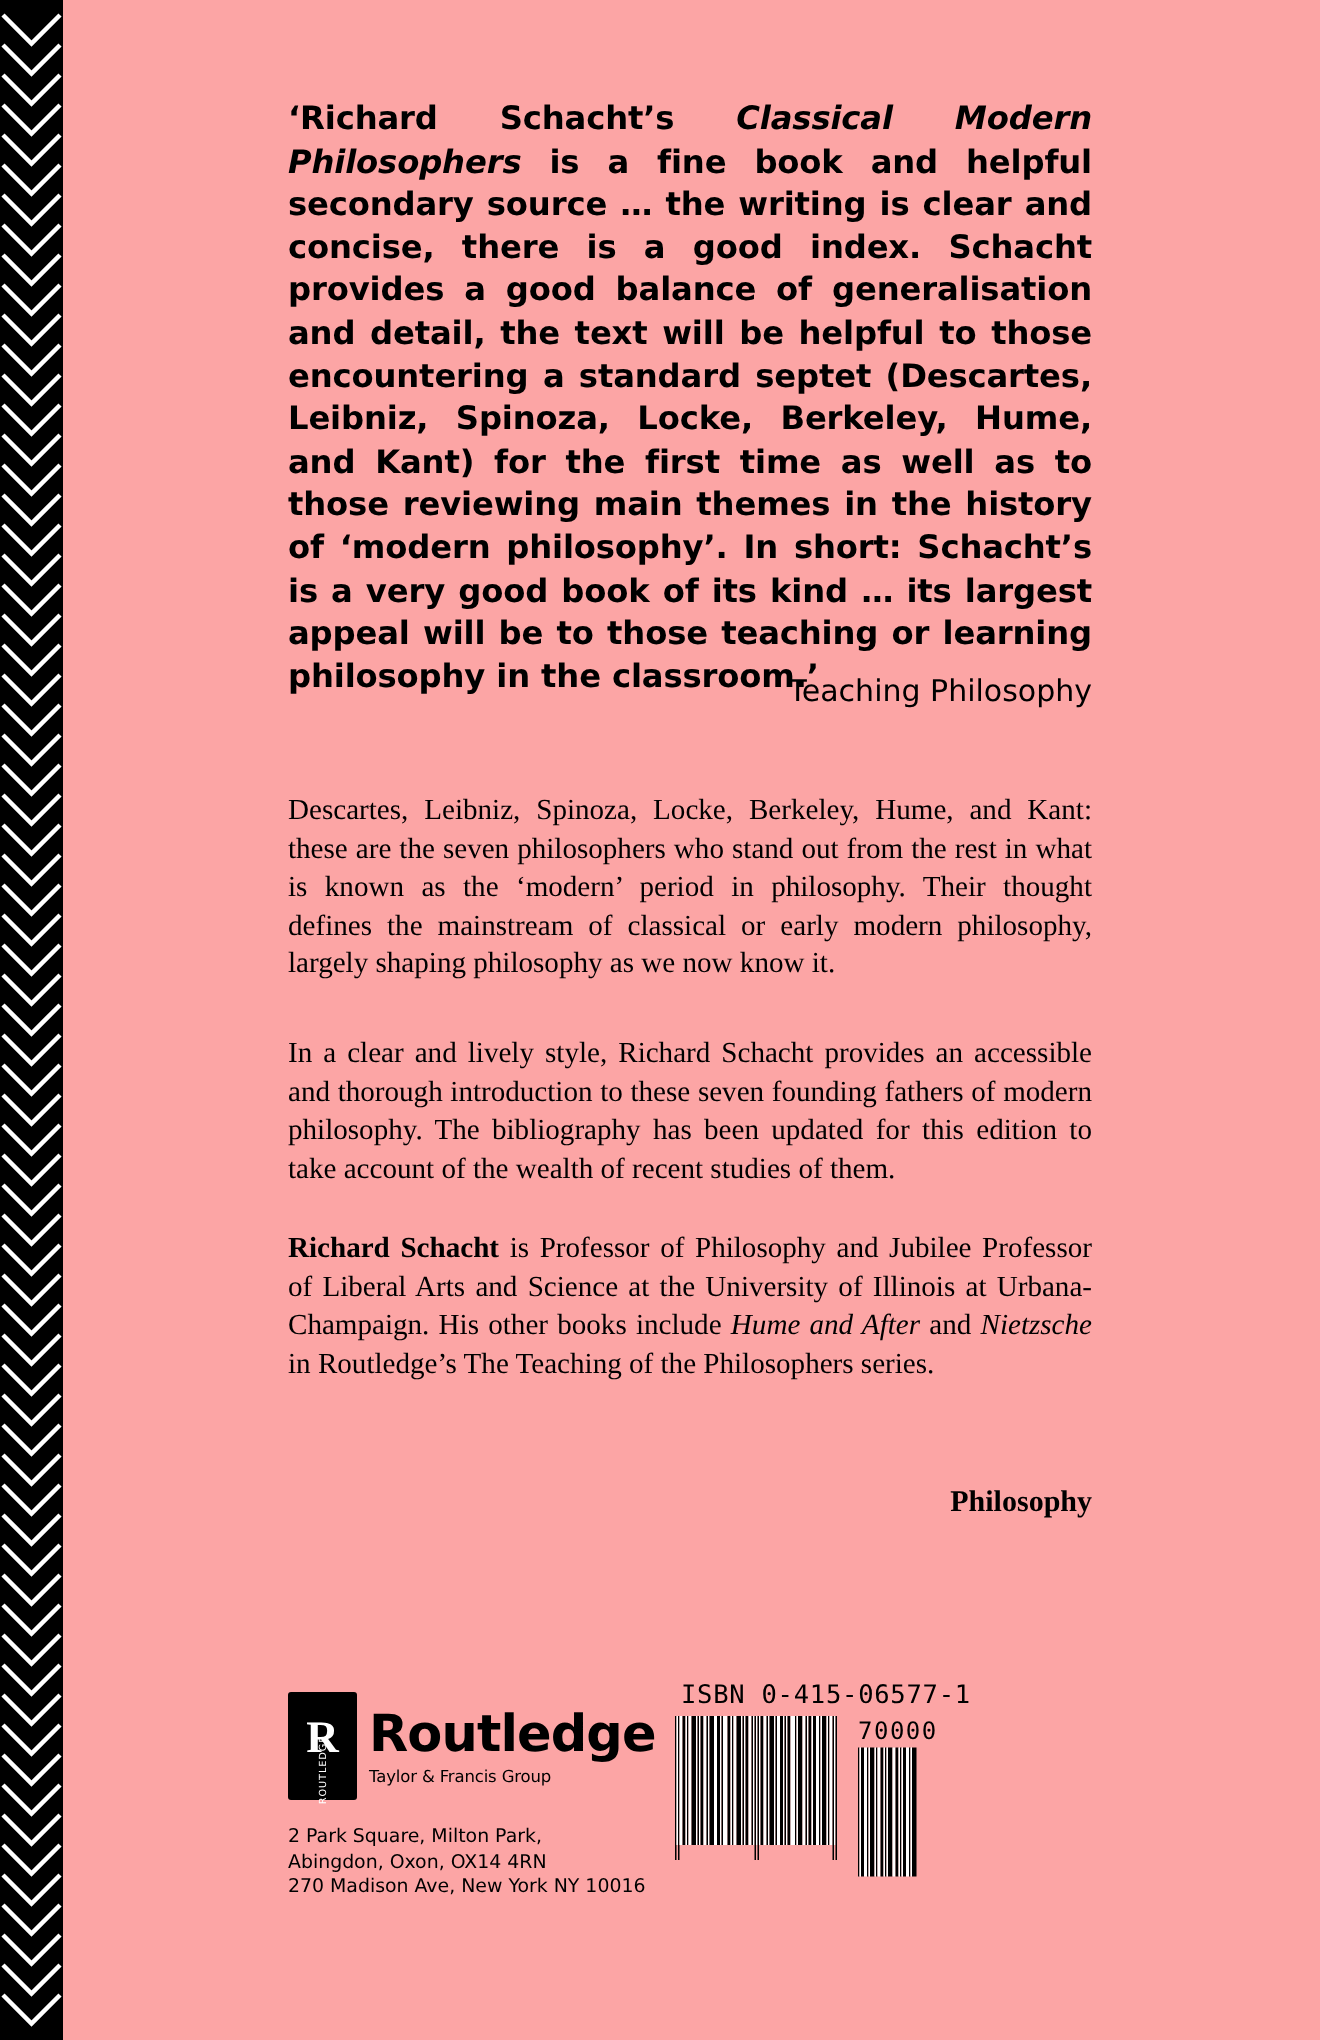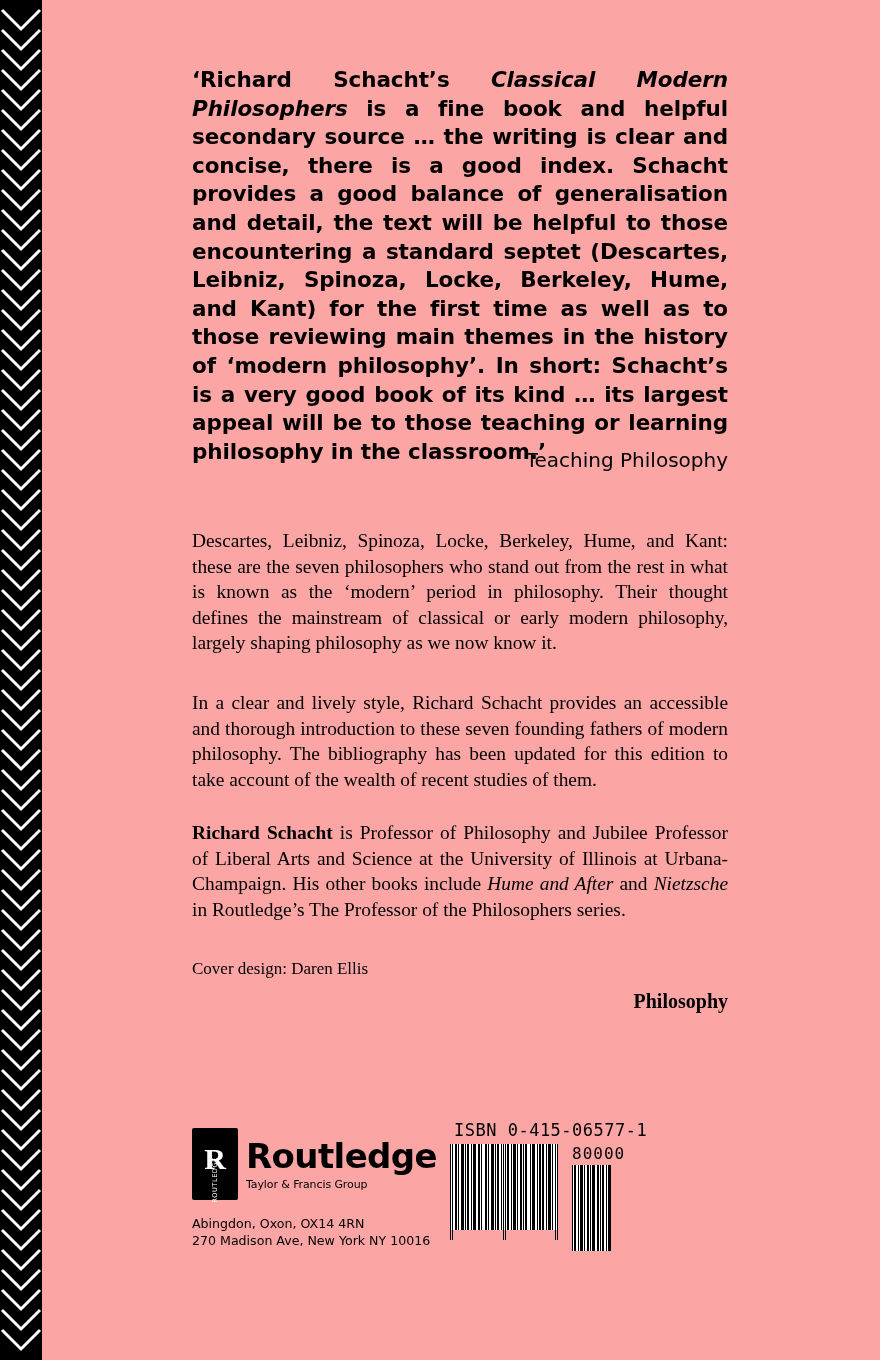--- a/index.html
+++ b/index.html
@@ -317,38 +317,38 @@
   <div class="content">
 
     <div class="review">
       <span>‘Richard Schacht’s </span><span class="italic">Classical Modern Philosophers</span><span> is a fine book and helpful secondary source … the writing is clear and concise, there is a good index. Schacht provides a good balance of generalisation and detail, the text will be helpful to those encountering a standard septet (Descartes, Leibniz, Spinoza, Locke, Berkeley, Hume, and Kant) for the first time as well as to those reviewing main themes in the history of ‘modern philosophy’. In short: Schacht’s is a very good book of its kind … its largest appeal will be to those teaching or learning philosophy in the classroom.’</span>
     </div>
     <div class="review-source">Teaching Philosophy</div>
 
     <div class="blurb blurb-2">In a clear and lively style, Richard Schacht provides an accessible and thorough introduction to these seven founding fathers of modern philosophy. The bibliography has been updated for this edition to take account of the wealth of recent studies of them.</div>
     <div class="blurb blurb-1">Descartes, Leibniz, Spinoza, Locke, Berkeley, Hume, and Kant: these are the seven philosophers who stand out from the rest in what is known as the ‘modern’ period in philosophy. Their thought defines the mainstream of classical or early modern philosophy, largely shaping philosophy as we now know it.</div>
     <div class="blurb blurb-3">
-      <b>Richard Schacht</b><span> is Professor of Philosophy and Jubilee Professor of Liberal Arts and Science at the University of Illinois at Urbana-Champaign. His other books include </span><i>Hume and After</i><span> and </span><i>Nietzsche</i><span> in Routledge’s The Professor of the Philosophers series.</span>
+      <b>Richard Schacht</b><span> is Professor of Philosophy and Jubilee Professor of Liberal Arts and Science at the University of Illinois at Urbana-Champaign. His other books include </span><i>Hume and After</i><span> and </span><i>Nietzsche</i><span> in Routledge’s The Teaching of the Philosophers series.</span>
     </div>
 
-    <div class="cover-design">Cover design: Daren Ellis</div>
     <div class="category">Philosophy</div>
 
     <div class="publisher">
       <div class="pub-logo-row">
         <div class="pub-mark">
           <div class="mark-r">R</div>
           <div class="mark-word">ROUTLEDGE</div>
         </div>
         <div class="pub-names">
           <div class="pub-name">Routledge</div>
           <div class="pub-sub">Taylor &amp; Francis Group</div>
         </div>
       </div>
       <div class="address">
+        <div>2 Park Square, Milton Park,</div>
         <div>Abingdon, Oxon, OX14 4RN</div>
         <div>270 Madison Ave, New York NY 10016</div>
       </div>
     </div>
 
     <div class="barcode-area">
       <div class="isbn-text">ISBN 0-415-06577-1</div>
       <div class="bars-row">
         <div class="bars">
           <span class="w1 tall"></span>
@@ -417,21 +417,21 @@
             <span class="g1"></span>
           <span class="w3"></span>
             <span class="g1"></span>
             <span class="w1"></span>
             <span class="g2"></span>
           <span class="w1 tall"></span>
             <span class="g1"></span>
             <span class="w1 tall"></span>
         </div>
         <div class="supp-wrap">
-          <div class="supp-num">80000</div>
+          <div class="supp-num">70000</div>
           <div class="bars">
             <span class="w1"></span>
               <span class="g1"></span>
               <span class="w2"></span>
               <span class="g2"></span>
             <span class="w1"></span>
               <span class="g1"></span>
               <span class="w3"></span>
               <span class="g1"></span>
             <span class="w1"></span>

